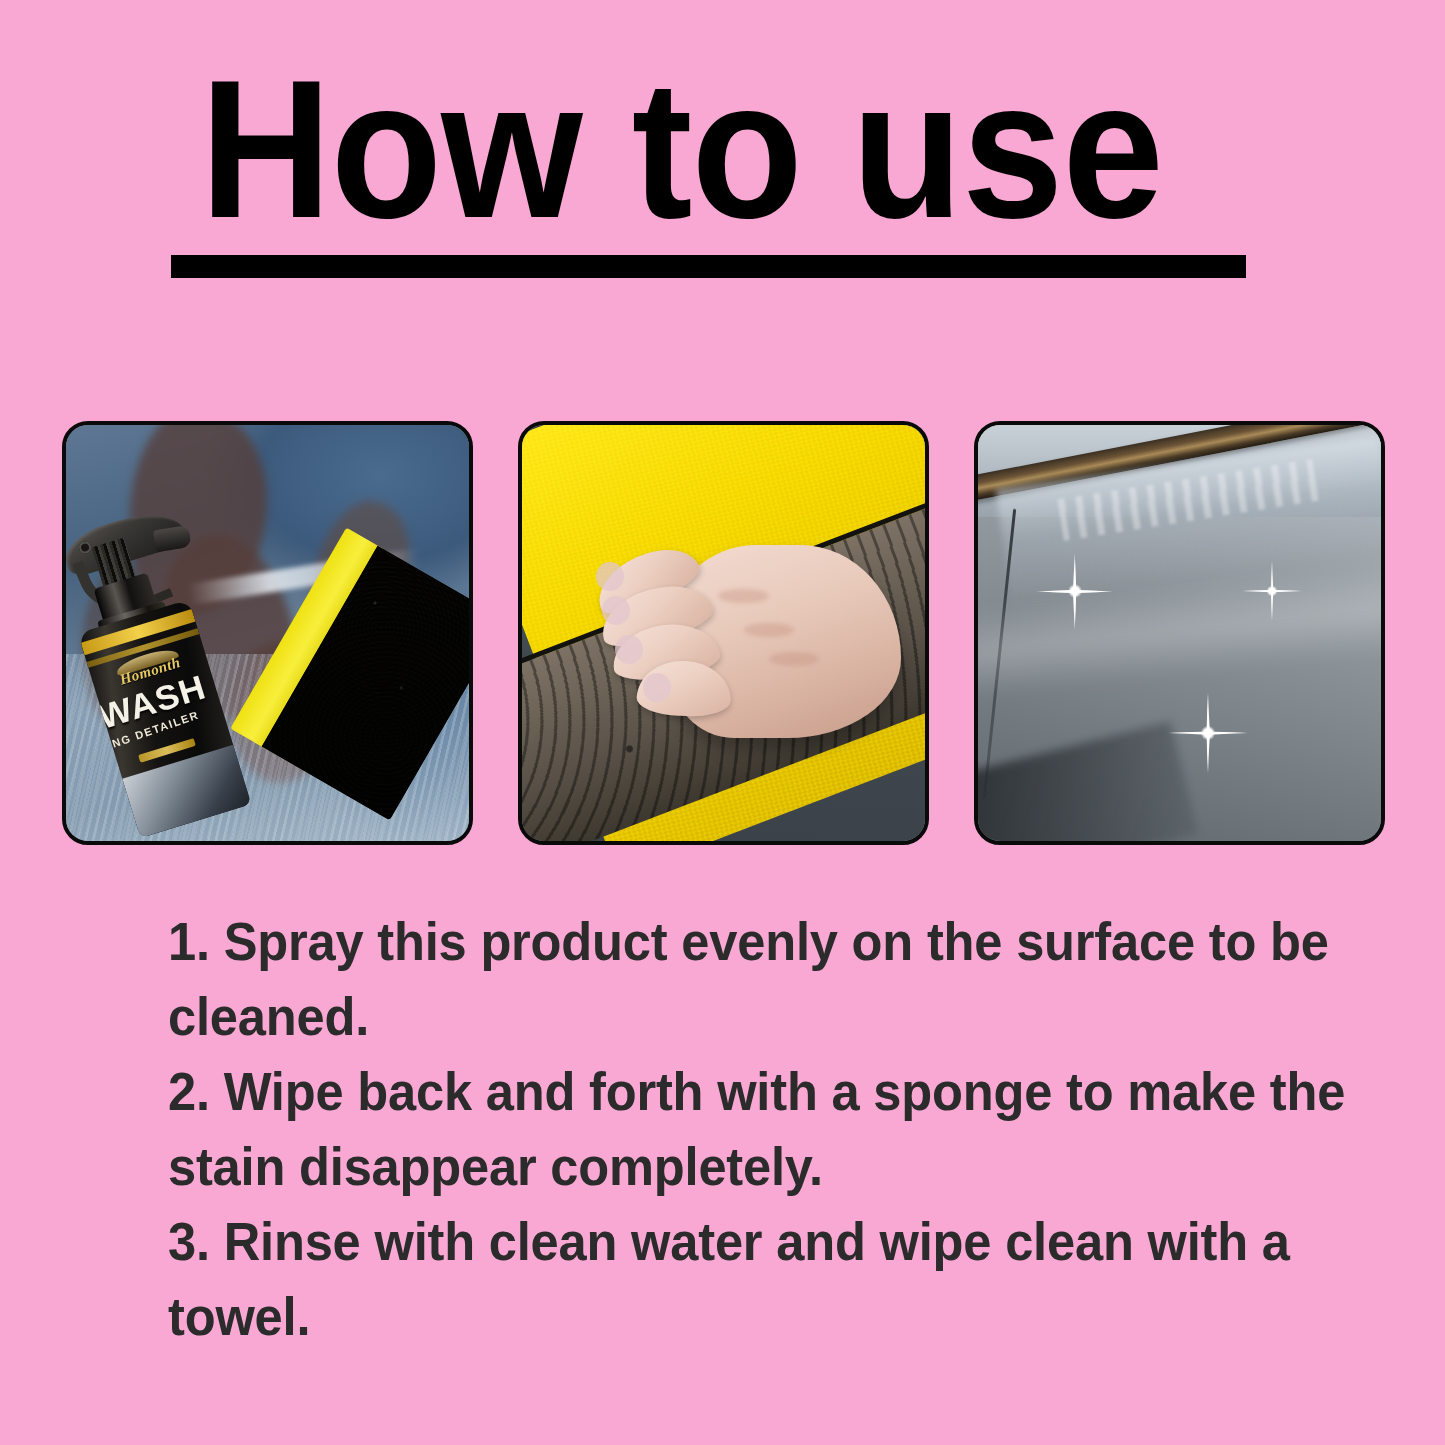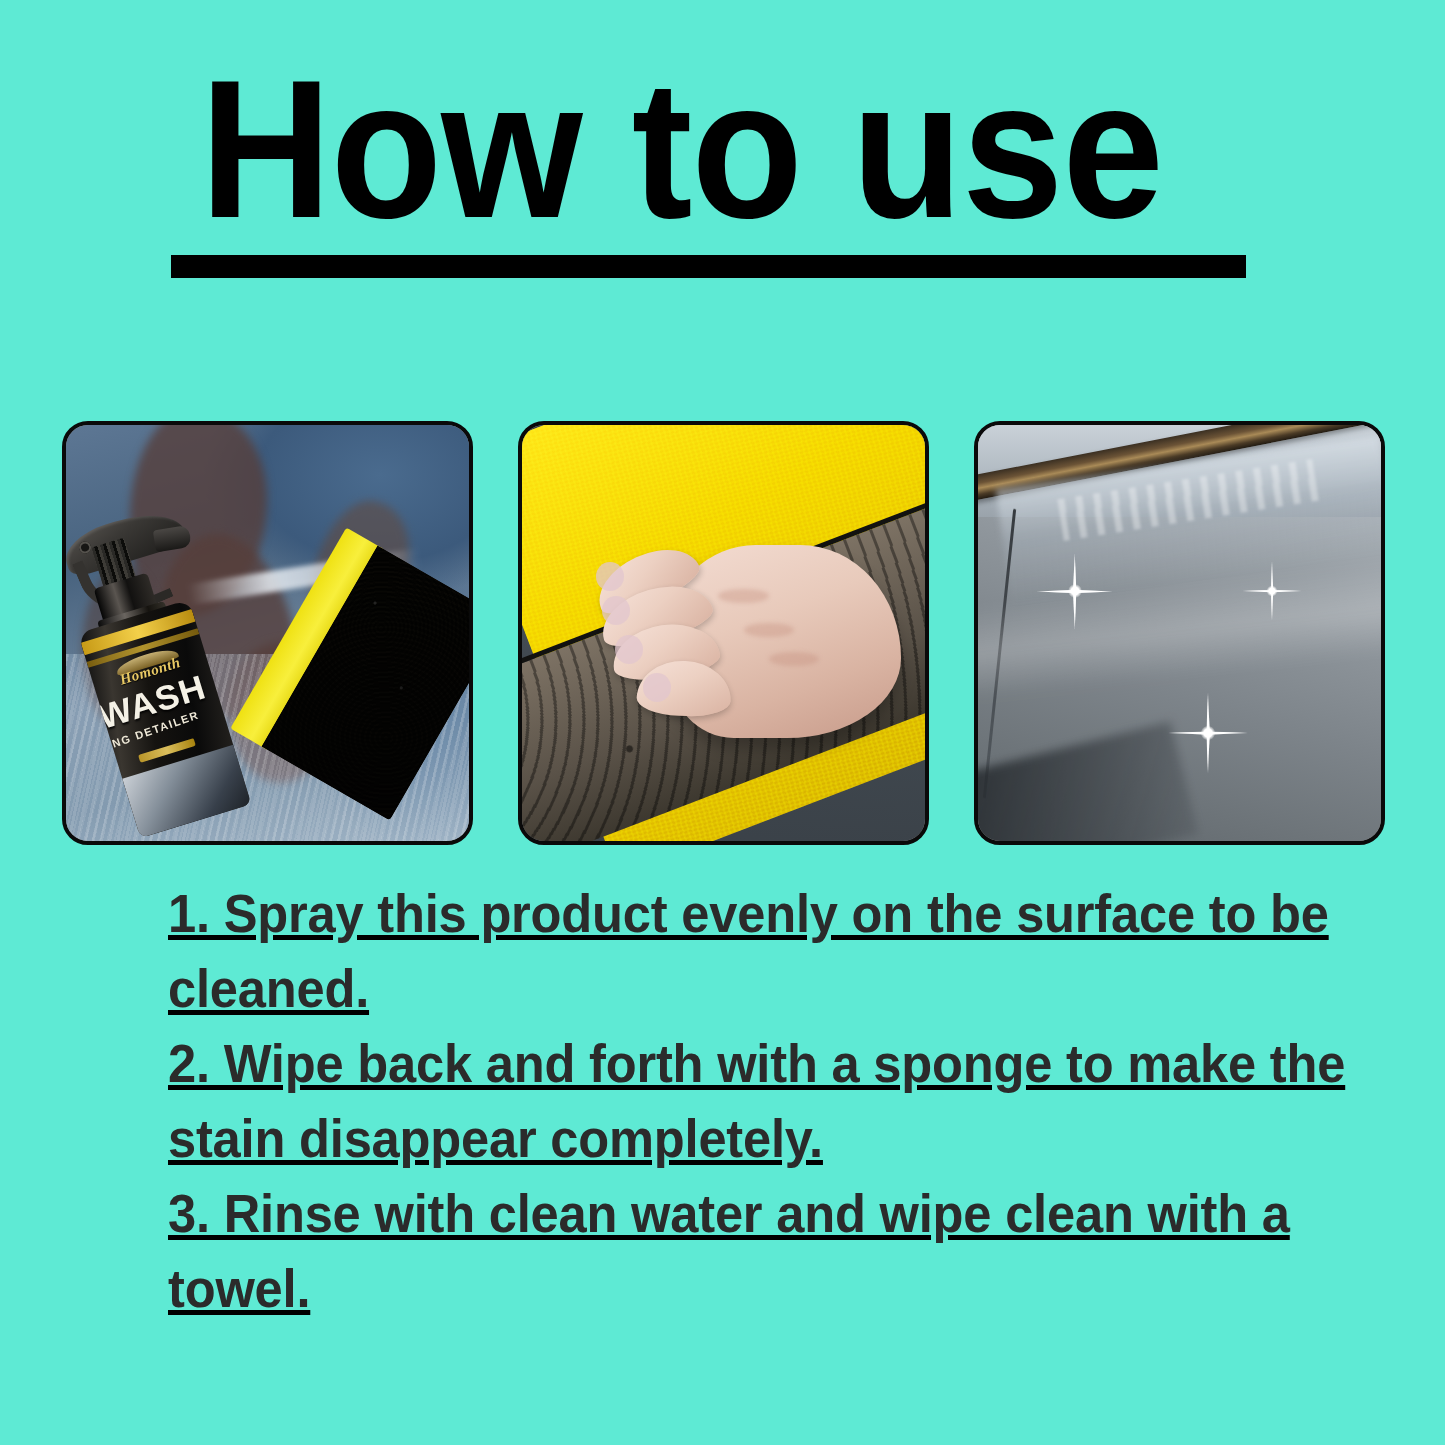--- a/index.html
+++ b/index.html
@@ -4,21 +4,21 @@
 <title>How to use</title>
 <style>
   html,body{margin:0;padding:0;}
   body{
     width:1445px;height:1445px;
     background:#ffffff;
     font-family:"Liberation Sans", sans-serif;
     overflow:hidden;
     position:relative;
   }
-  .page{position:absolute;inset:0;background:#5eead4;}
+  .page{position:absolute;inset:0;background:#f9a8d4;}
 
   
   .title-block{position:absolute;left:0;top:0;width:1445px;}
   .title{
     position:absolute;
     left:200px;top:52px;
     font-family:"Liberation Sans", sans-serif;
     font-weight:700;
     font-size:196px;
     line-height:196px;
@@ -316,23 +316,22 @@
     position:absolute;left:-7px;top:-7px;width:14px;height:14px;border-radius:50%;
     background:radial-gradient(circle,#fff 0%,#fff 40%,rgba(255,255,255,0) 72%);
   }
   .sp1{left:24%;top:40%;}
   .sp2{left:73%;top:40%;transform:scale(.78);}
   .sp3{left:57%;top:74%;transform:scale(1.05);}
 
   
   .steps{
     position:absolute;
-    left:168px;top:876px;
+    left:168px;top:904px;
     width:1130px;
-    text-decoration:underline;
   }
   .step-line{
     font-family:"Liberation Sans", sans-serif;
     font-weight:700;
     font-size:53px;
     line-height:75px;
     color:#2b2b2b;
     letter-spacing:-0.2px;
     transform:scaleX(0.955);
     transform-origin:left center;

